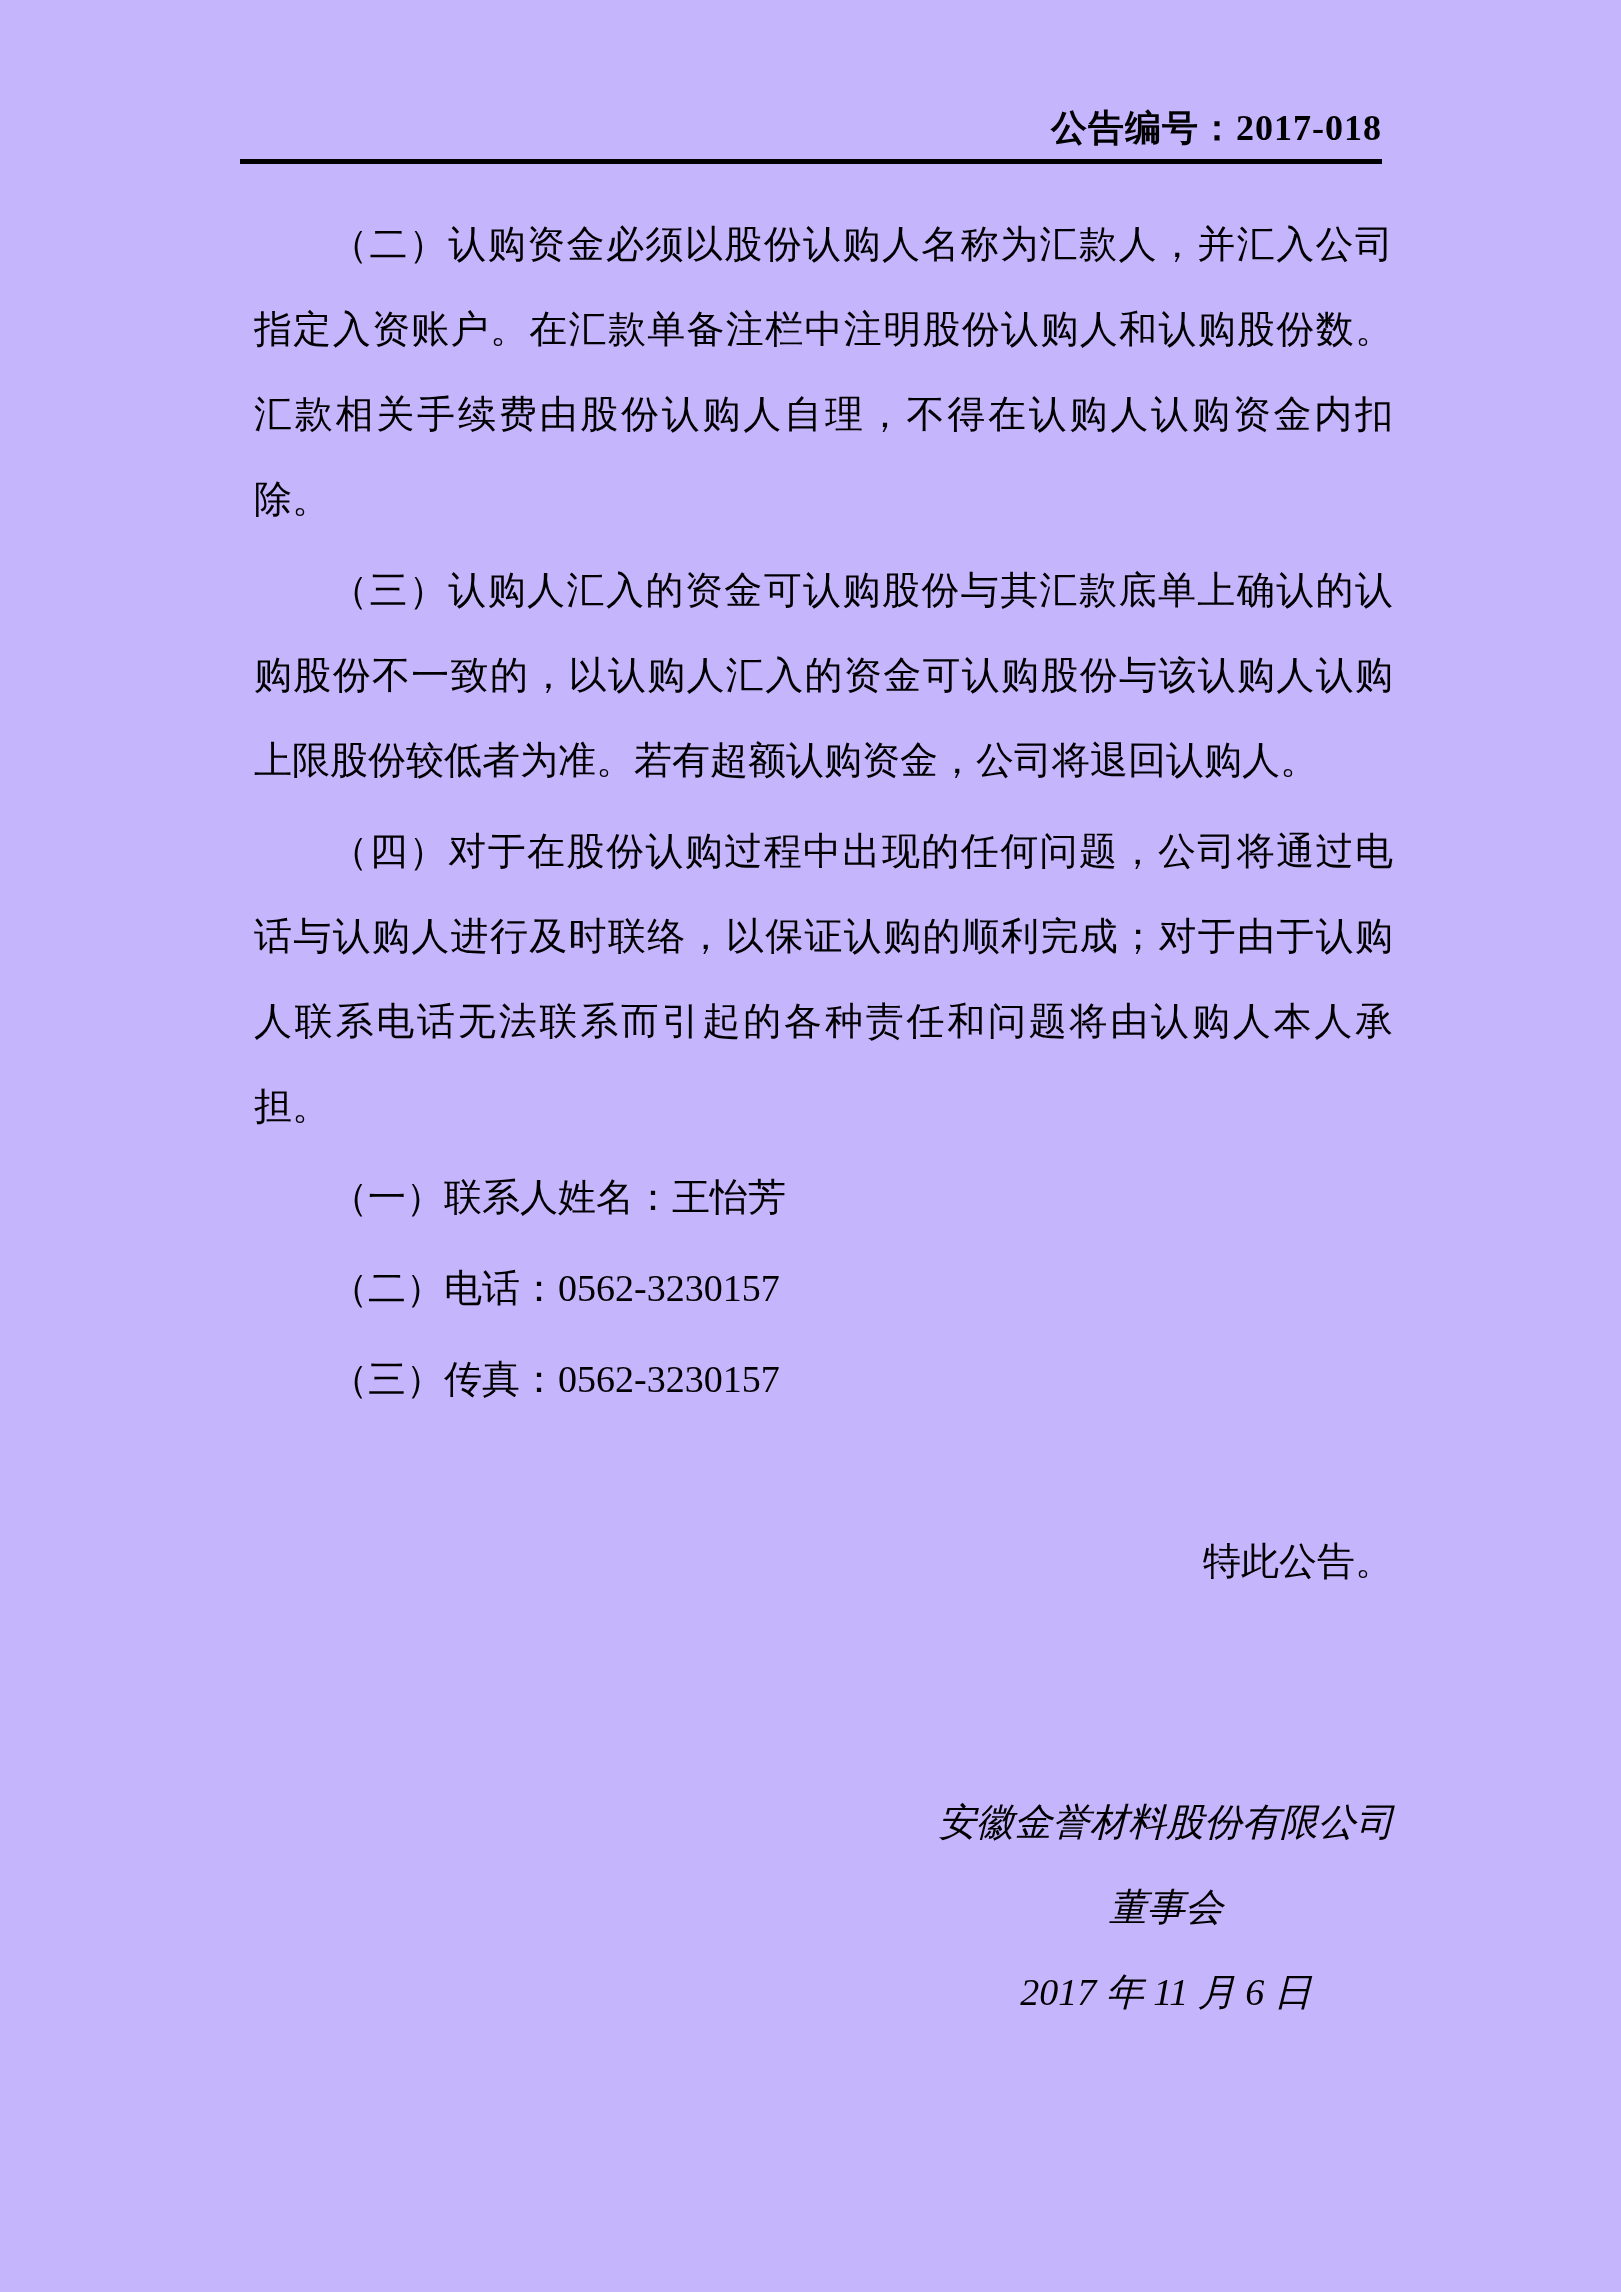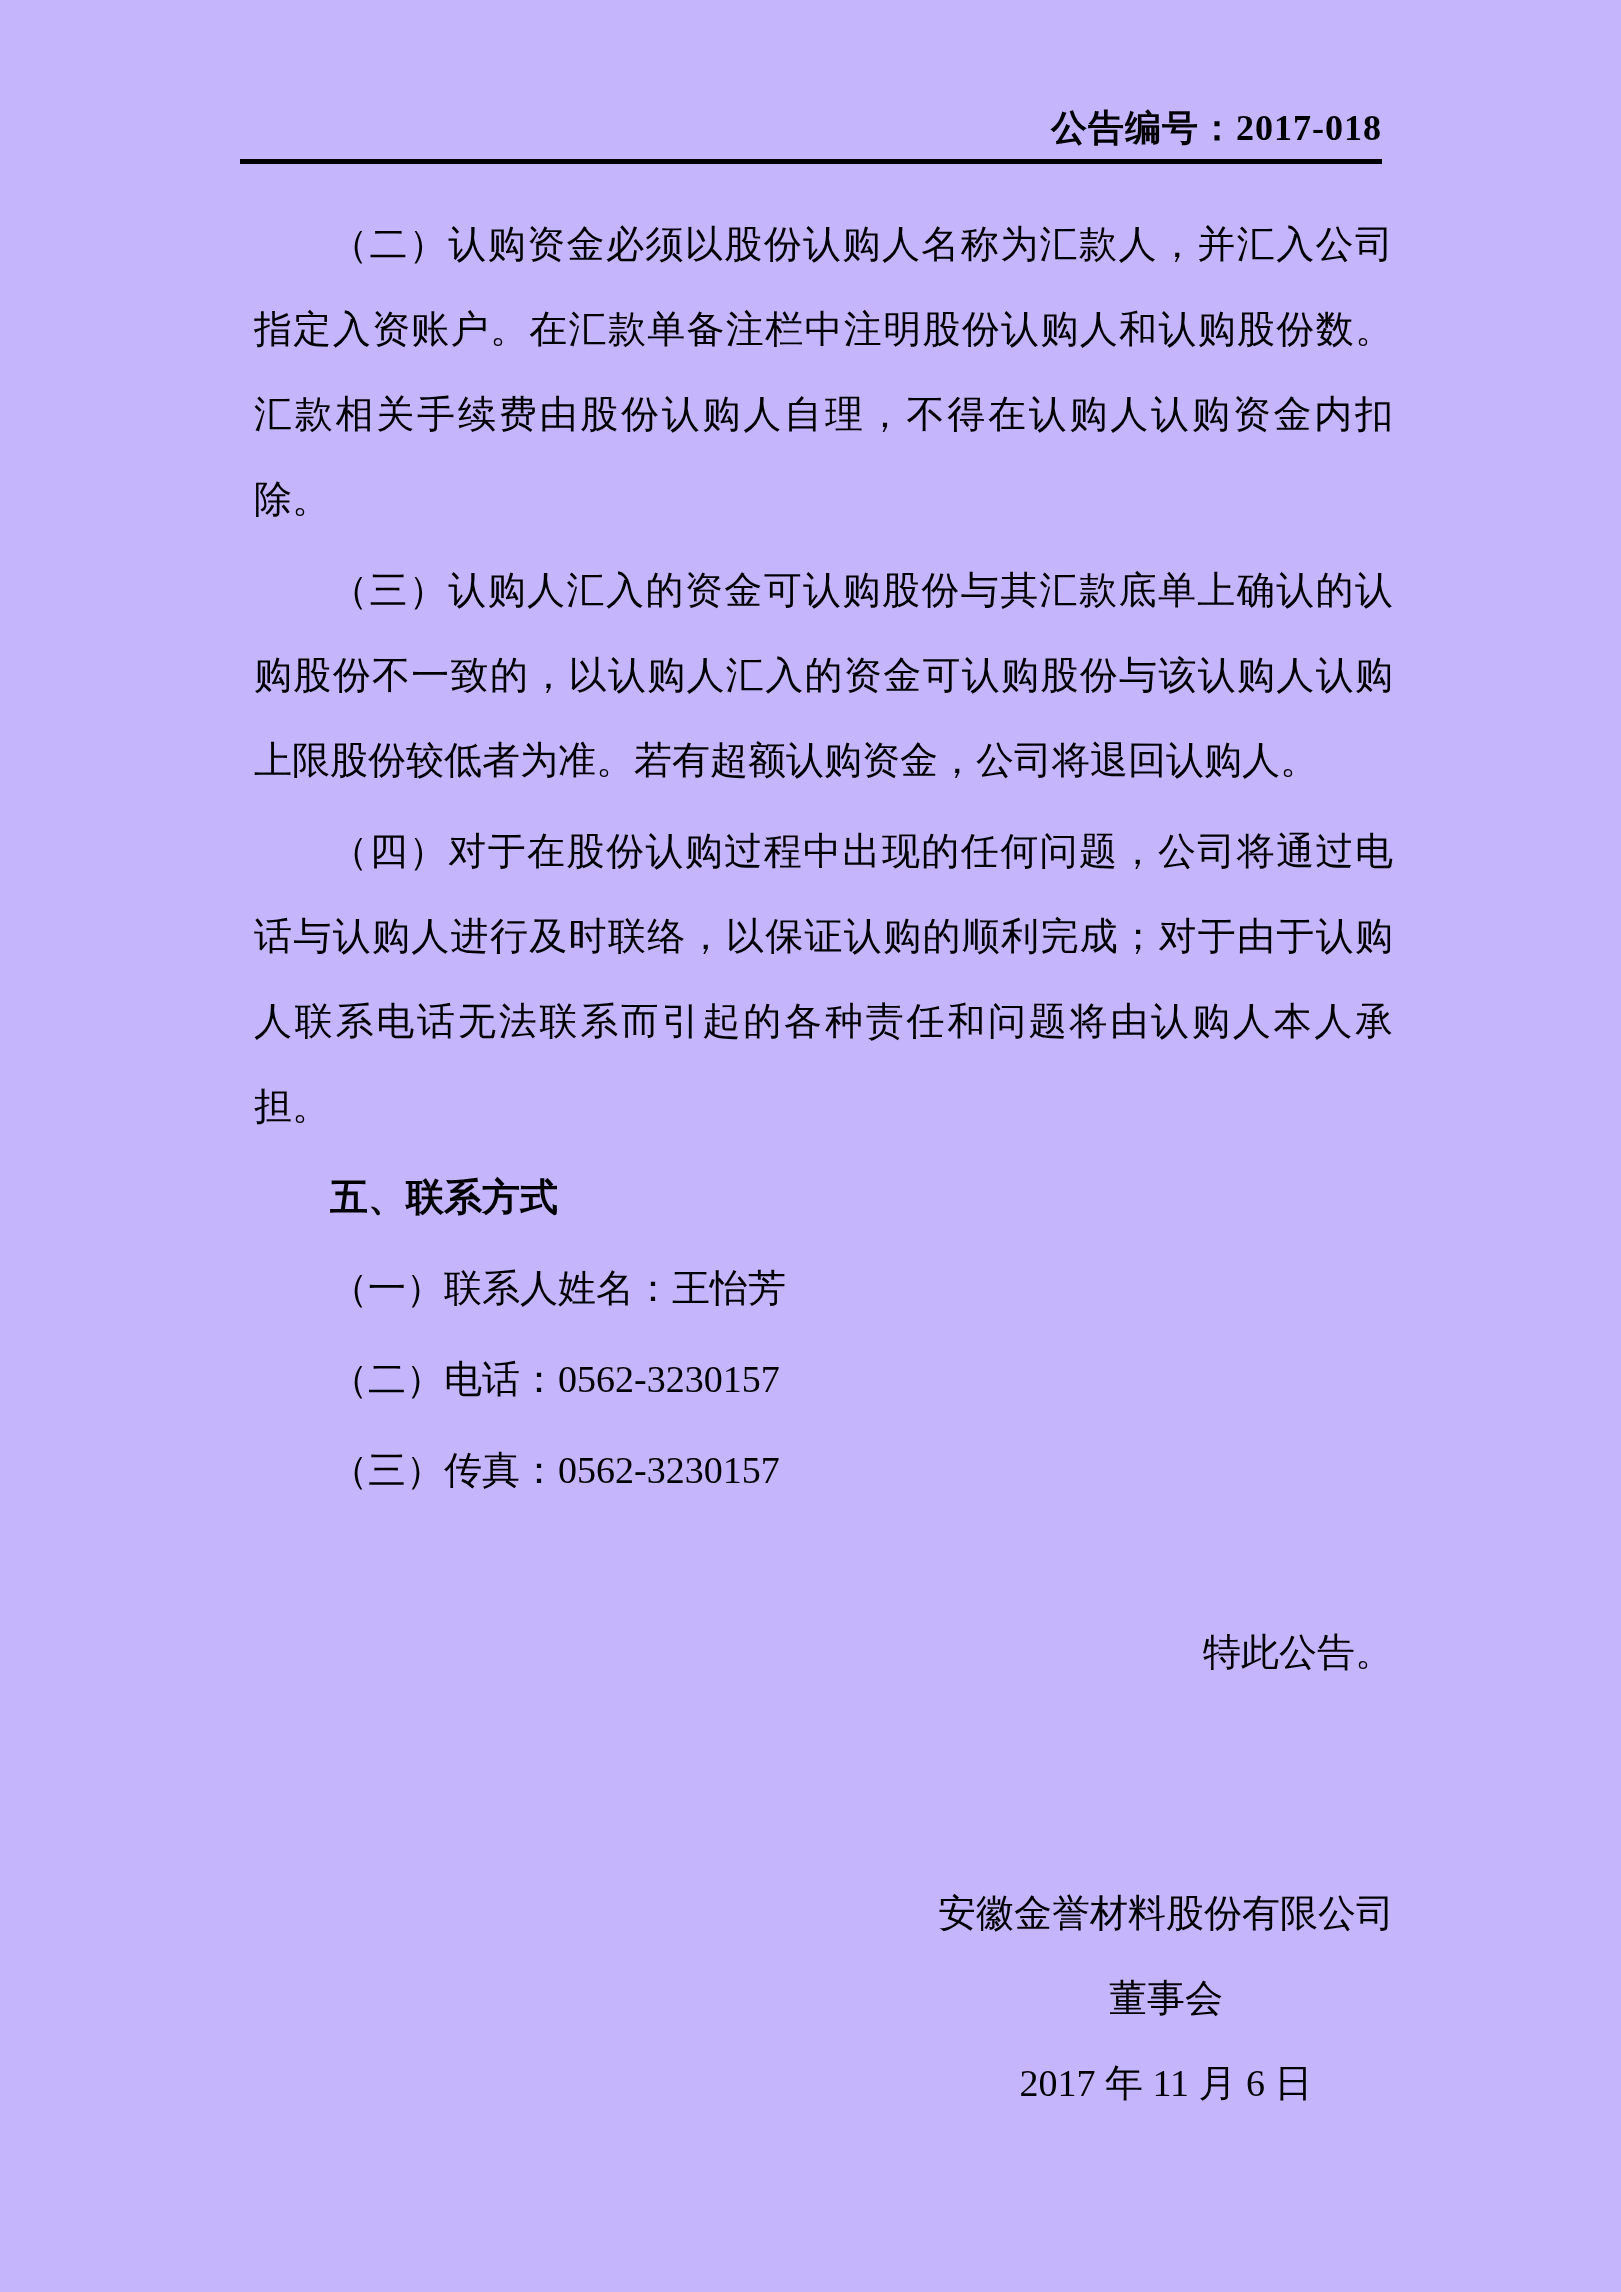--- a/index.html
+++ b/index.html
@@ -68,20 +68,21 @@
     text-indent: 2em;
     text-align: right;
   }
   .spacer-1 { height: 85px; }
   .spacer-2 { height: 170px; }
   
   .signature {
     margin-left: 673px;   
     width: 490px;
     text-align: center;
+    font-style: italic;
   }
   .signature p {
     margin: 0;
     padding: 0;
     white-space: nowrap;
     text-indent: 0;
   }
 </style>
 </head>
 <body>
@@ -93,21 +94,20 @@
   <div class="divider"></div>
 
   <div class="content">
 
     <p class="para">（二）认购资金必须以股份认购人名称为汇款人，并汇入公司指定入资账户。在汇款单备注栏中注明股份认购人和认购股份数。汇款相关手续费由股份认购人自理，不得在认购人认购资金内扣除。</p>
 
     <p class="para">（三）认购人汇入的资金可认购股份与其汇款底单上确认的认购股份不一致的，以认购人汇入的资金可认购股份与该认购人认购上限股份较低者为准。若有超额认购资金，公司将退回认购人。</p>
 
     <p class="para">（四）对于在股份认购过程中出现的任何问题，公司将通过电话与认购人进行及时联络，以保证认购的顺利完成；对于由于认购人联系电话无法联系而引起的各种责任和问题将由认购人本人承担。</p>
 
-    <p class="section-heading">五、联系方式</p>
 
     <p class="contact-line">（一）联系人姓名：王怡芳</p>
 
     <p class="contact-line">（二）电话：0562-3230157</p>
 
     <p class="contact-line">（三）传真：0562-3230157</p>
 
 
     <div class="spacer-1"></div>
 

